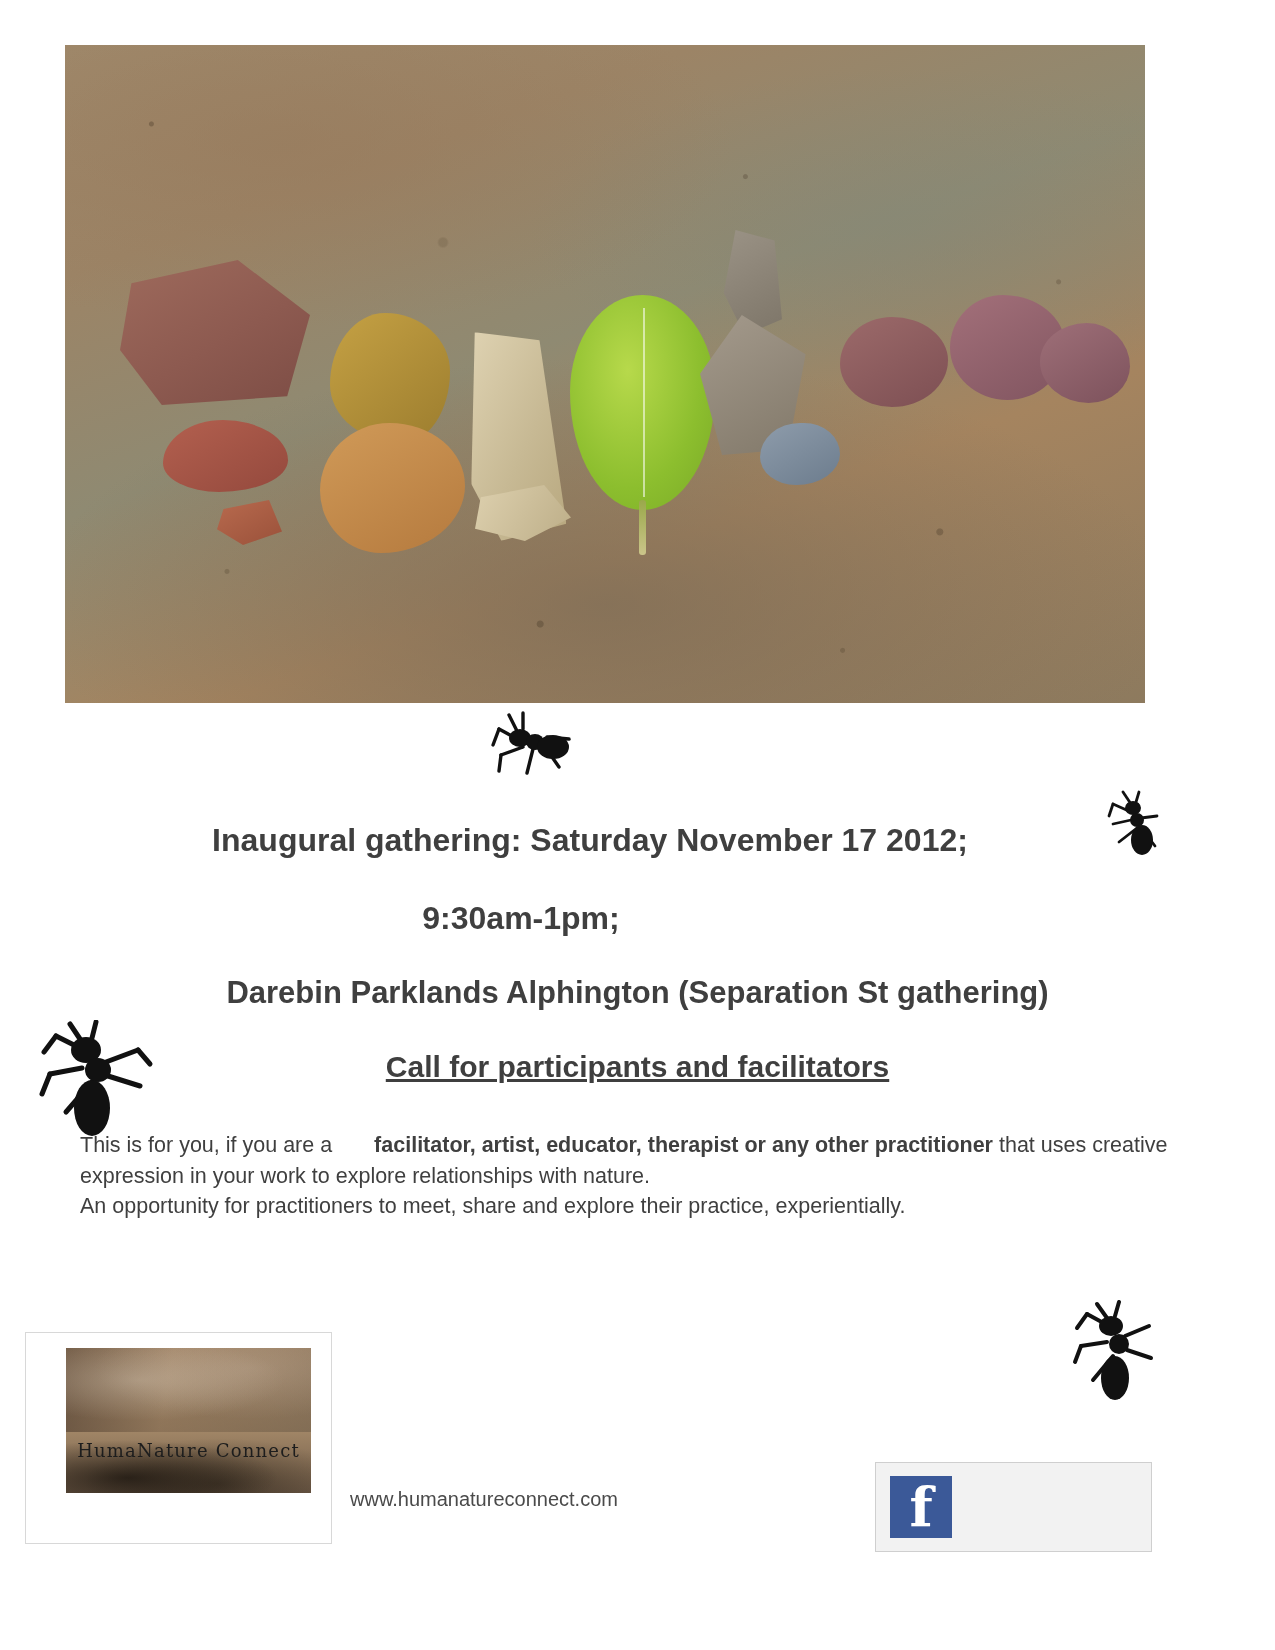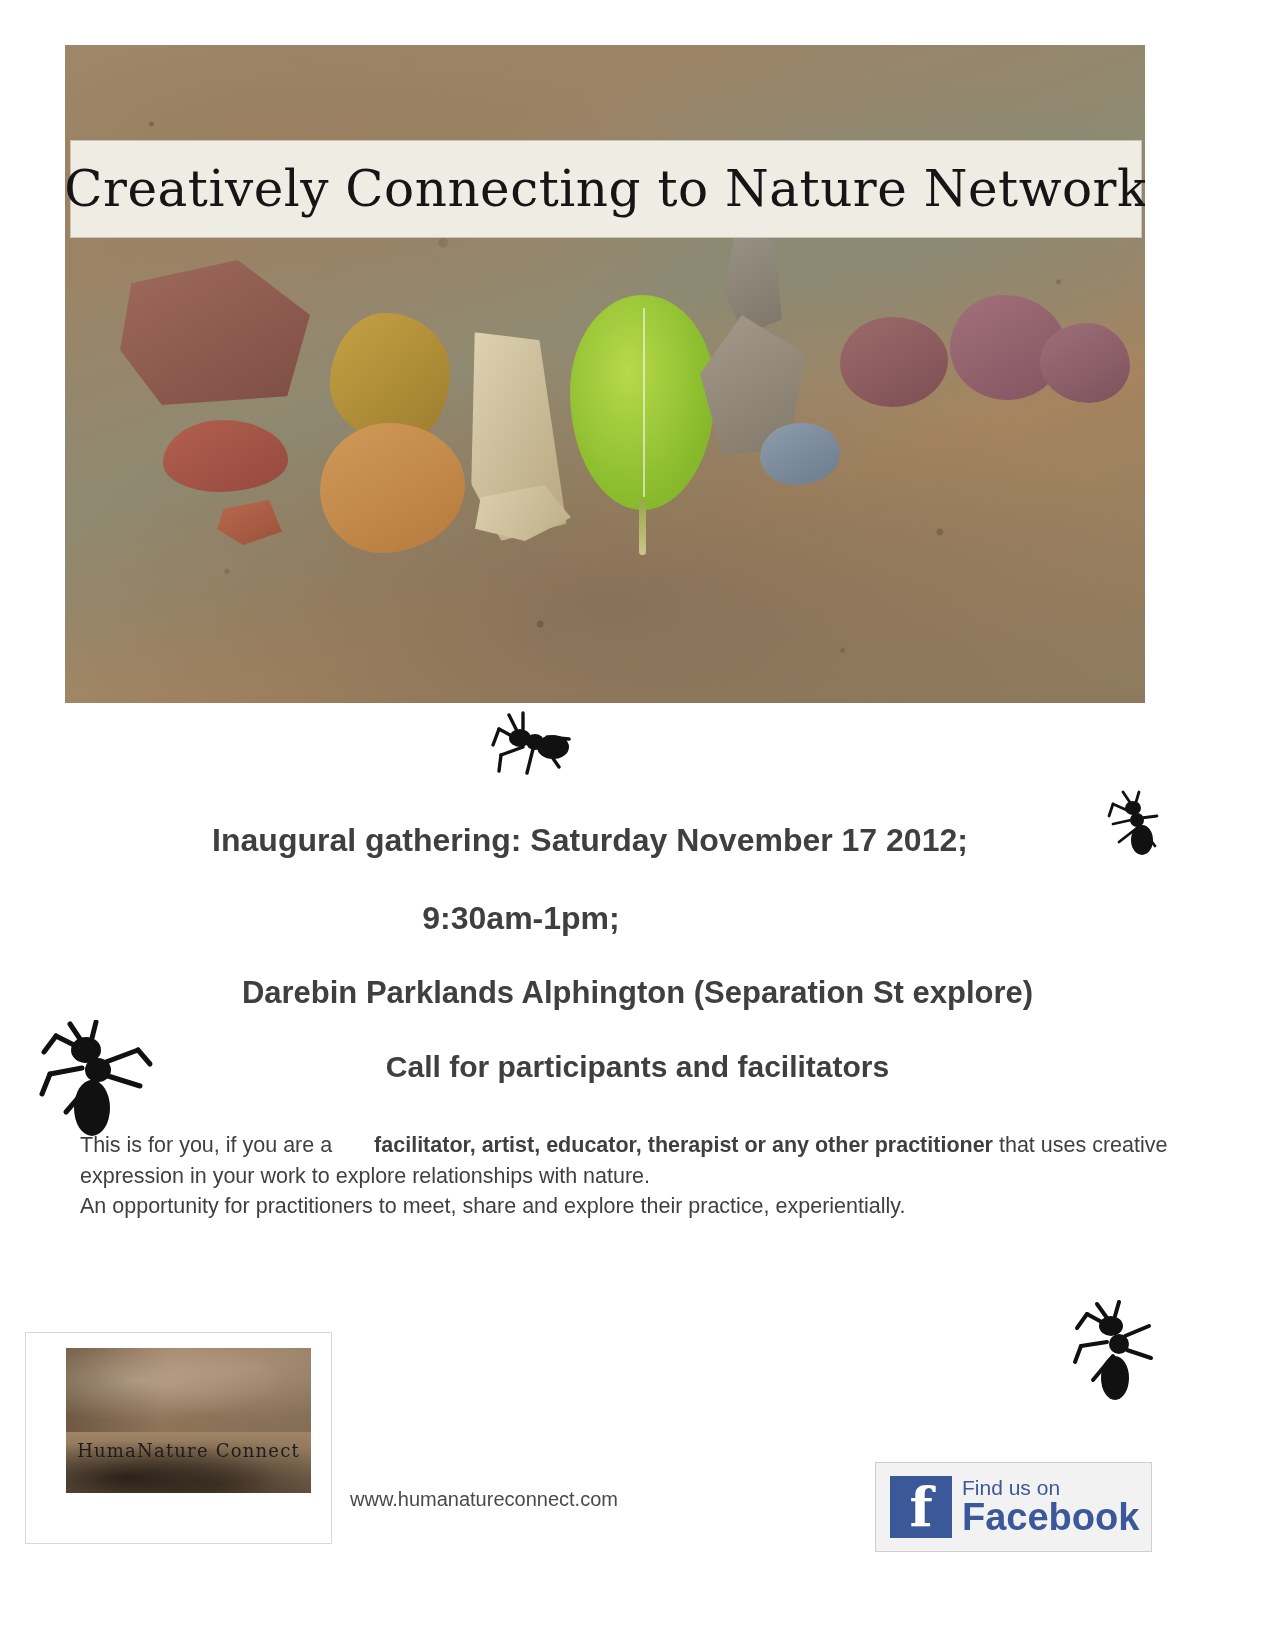--- a/index.html
+++ b/index.html
@@ -127,21 +127,21 @@
   .line {
     position: absolute;
     color: #3f3f3f;
     font-weight: bold;
   }
   .ev-line1 { left: 0; top: 822px; width: 1180px; text-align: center; font-size: 32px; }
   .ev-line2 { left: 0; top: 900px; width: 1042px; text-align: center; font-size: 32px; }
   .ev-line3 { left: 0; top: 975px; width: 1275px; text-align: center; font-size: 31px; }
   .call {
     left: 0; top: 1050px; width: 1275px; text-align: center;
-    font-size: 30px; 
+    font-size: 30px; text-decoration: underline;
   }
   .para {
     position: absolute;
     left: 80px;
     width: 1090px;
     font-size: 21.5px;
     line-height: 1.45;
     color: #3f3f3f;
     font-weight: normal;
   }
@@ -247,23 +247,20 @@
   <div class="rock r7"></div>
   <div class="rock leaf"></div>
   <div class="rock leaf-stem"></div>
   <div class="rock r8"></div>
   <div class="rock r9"></div>
   <div class="rock r10"></div>
   <div class="rock r11"></div>
   <div class="rock r12"></div>
   <div class="rock r13"></div>
 
-  <div class="title-band">
-    <span>Creatively Connecting to Nature Network</span>
-  </div>
 </div>
 
 <div class="ant" style="left:487px; top:705px;">
   <svg width="92" height="78" viewBox="0 0 92 78">
     <g fill="#111" stroke="#111" stroke-width="3.4" stroke-linecap="round">
       <line x1="34" y1="36" x2="12" y2="24"></line>
       <line x1="12" y1="24" x2="6" y2="40"></line>
       <line x1="36" y1="42" x2="14" y2="50"></line>
       <line x1="14" y1="50" x2="12" y2="66"></line>
       <line x1="46" y1="44" x2="40" y2="68"></line>
@@ -338,36 +335,32 @@
     <g fill="#111">
       <ellipse cx="46" cy="26" rx="12" ry="10"></ellipse>
       <ellipse cx="54" cy="44" rx="10" ry="10"></ellipse>
       <ellipse cx="50" cy="78" rx="14" ry="22"></ellipse>
     </g>
   </svg>
 </div>
 
 <div class="line ev-line1">Inaugural gathering:  Saturday November 17 2012;</div>
 <div class="line ev-line2">9:30am-1pm;</div>
-<div class="line ev-line3">Darebin Parklands Alphington (Separation St explore)</div>
+<div class="line ev-line3">Darebin Parklands Alphington (Separation St gathering)</div>
 <div class="line call">Call for participants and facilitators</div>
 
 <div class="para p1">
   <span>This is for you, if you are a </span><b>facilitator, artist, educator, therapist or any other practitioner</b><span> that uses creative expression in your work to explore relationships with nature.</span>
 </div>
 
 <div class="para p2">An opportunity for practitioners to meet, share and explore their practice, experientially.</div>
 
 <div class="logo-box">
   <div class="logo-img">
     <div class="logo-caption">HumaNature Connect</div>
   </div>
 </div>
 
 <div class="website">www.humanatureconnect.com</div>
 
 <div class="fb-box">
   <div class="fb-f">f</div>
-  <div class="fb-text">
-    <div class="fb-find">Find us on</div>
-    <div class="fb-name">Facebook</div>
-  </div>
 </div>
 
 </body></html>

